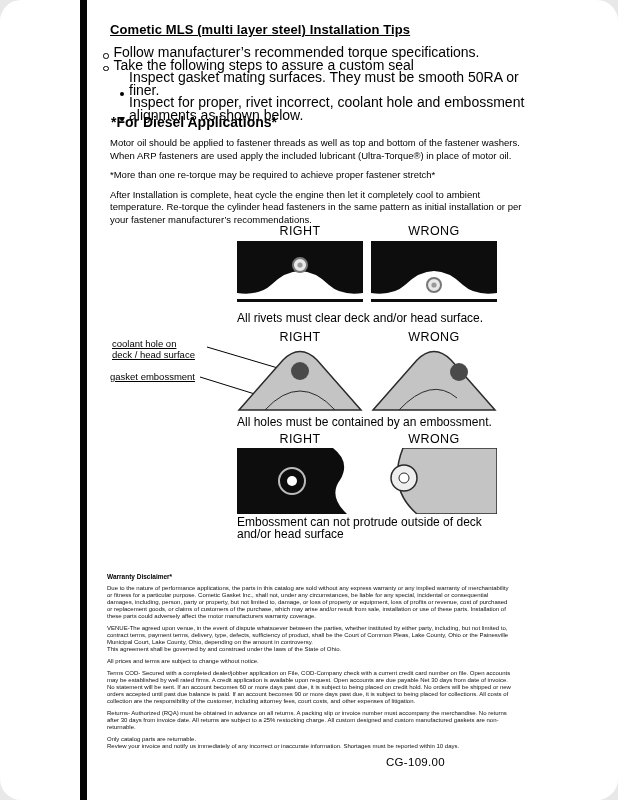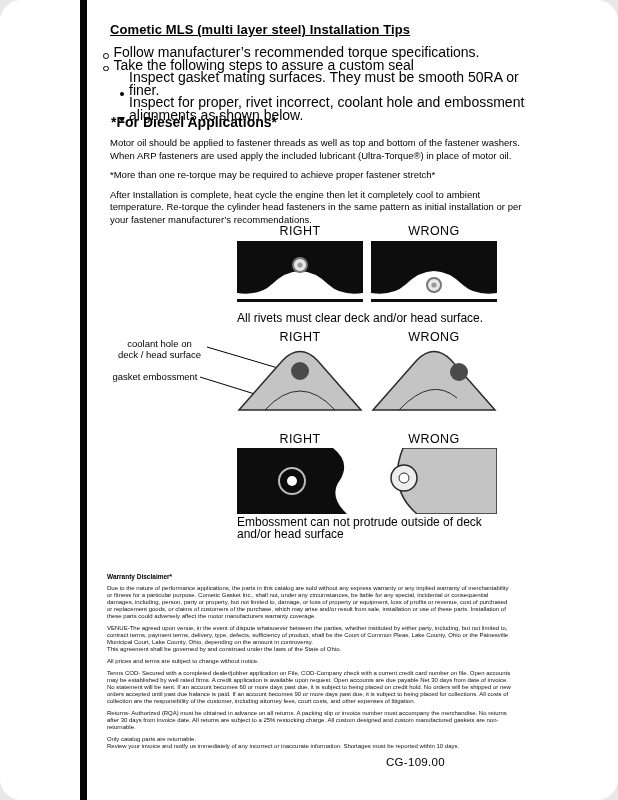--- a/index.html
+++ b/index.html
@@ -26,21 +26,21 @@
   .diesel-block{position:absolute;left:110px;top:113px;width:415px;}
   .diesel-heading{margin:1px;font-size:14px;font-weight:bold;}
   .diesel-block p{margin:7px 0 0;font-size:9.5px;line-height:12.5px;}
 
   
   .diagram-area{position:absolute;left:0;top:220px;width:540px;height:335px;}
   .rw-label{position:absolute;width:126px;text-align:center;font-size:12.5px;letter-spacing:.4px;}
   .dg{position:absolute;width:126px;height:68px;}
   .dg svg{display:block;width:100%;height:100%;}
   .caption{position:absolute;font-size:12px;line-height:12px;}
-  .callout{position:absolute;font-size:9.5px;line-height:11px;text-align:center;}
+  .callout{position:absolute;font-size:9.5px;line-height:11px;text-align:left;text-decoration:underline;}
   .pre{white-space:pre-line;}
   .callout-lines{position:absolute;left:198px;top:118px;width:112px;height:82px;}
 
   
   .disclaimer{position:absolute;left:107px;top:573px;width:404px;}
   .disc-h{margin:0 0 5px;font-size:6.5px;font-weight:bold;}
   .disc-p{margin:0 0 5px;font-size:6px;line-height:7px;color:#111;}
 
   .footer-code{position:absolute;left:386px;top:756px;font-size:11.5px;letter-spacing:.3px;}
 </style>
@@ -117,20 +117,21 @@
         <circle cx="63" cy="25" r="9" fill="#4a4a4a"></circle>
       </svg>
     </div>
     <div class="dg" style="left:371px;top:126px;height:66px;">
       <svg viewBox="0 0 126 66">
         <path d="M2,64 L46,14 Q63,-3 80,14 L124,64 Z" fill="#c4c4c4" stroke="#2a2a2a" stroke-width="1.5"></path>
         <path d="M28,64 Q60,30 86,52" fill="none" stroke="#2a2a2a" stroke-width="1"></path>
         <circle cx="88" cy="26" r="9" fill="#4a4a4a"></circle>
       </svg>
     </div>
+    <div class="caption" style="left:237px;top:196px;">All holes must be contained by an embossment.</div>
 
     <div class="rw-label" style="left:237px;top:212px;">RIGHT</div>
     <div class="rw-label" style="left:371px;top:212px;">WRONG</div>
     <div class="dg" style="left:237px;top:228px;height:66px;">
       <svg viewBox="0 0 126 66">
         <path d="M0,0 H96 Q114,14 103,32 Q91,48 110,66 H0 Z" fill="#0d0d0d"></path>
         <circle cx="55" cy="33" r="13" fill="none" stroke="#bbbbbb" stroke-width="2"></circle>
         <circle cx="55" cy="33" r="5" fill="#ffffff"></circle>
       </svg>
     </div>

